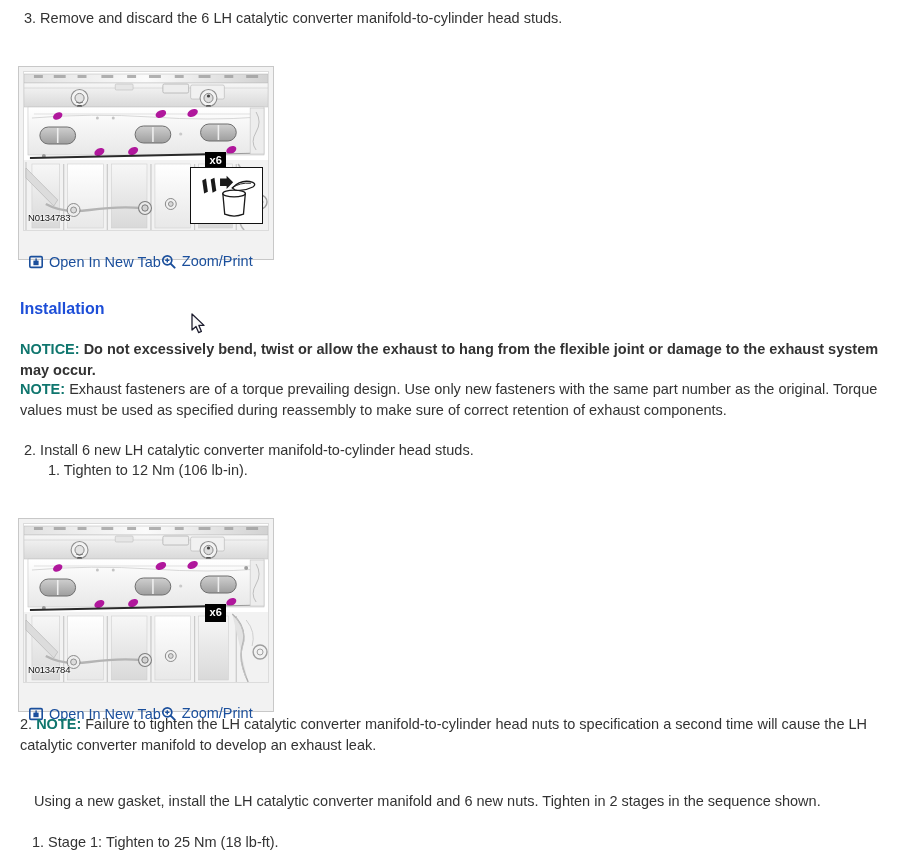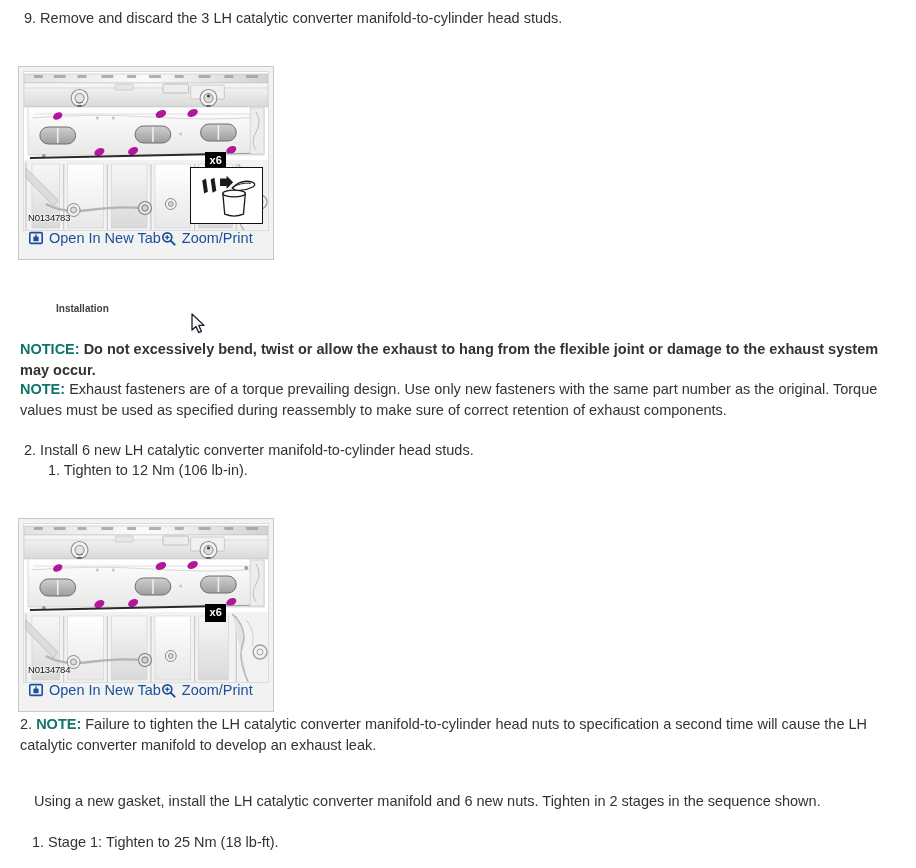--- a/index.html
+++ b/index.html
@@ -35,23 +35,22 @@
   .para {
     position: absolute;
     font-size: 14.5px;
     color: #333;
     line-height: 21px;
   }
   .para b, .bold { font-weight: bold; color: #0f766e; }
   .heading {
     position: absolute;
     font-weight: bold;
-    font-size: 10px;
-    color: #404040;
-    margin-left: 36px;
+    font-size: 16px;
+    color: #1d4ed8;
   }
 
   
   .figure {
     position: absolute;
     box-sizing: border-box;
     background: #f2f2f2;
     border: 1px solid #c8c8c8;
     padding: 4px 4px 0 4px;
   }
@@ -70,23 +69,24 @@
     bottom: 2px;
     font-family: "Liberation Sans", sans-serif;
     font-size: 9.5px;
     letter-spacing: -0.2px;
     color: #111;
     z-index: 5;
     text-shadow: 0 0 2px #fff, 0 0 2px #fff, 0 0 3px #fff;
   }
   .figure-links {
     display: flex;
-    align-items: flex-start;
+    align-items: flex-end;
     height: 26px;
     padding-left: 6px;
+    margin-top: 12px;
   }
   .fig-link {
     display: inline-flex;
     align-items: center;
     gap: 6px;
     color: #1b4f9c;
     font-size: 14.5px;
     text-decoration: none;
     cursor: pointer;
   }
@@ -128,21 +128,21 @@
   }
 
   
   .cursor { position: absolute; z-index: 50; }
 </style>
 </head>
 <body>
 
 <div class="page">
 
-  <div class="step-line" style="left:24px; top:8px;">9. Remove and discard the 3 LH catalytic converter manifold-to-cylinder head studs.</div>
+  <div class="step-line" style="left:24px; top:8px;">3. Remove and discard the 6 LH catalytic converter manifold-to-cylinder head studs.</div>
 
   <div class="figure" style="left:18px; top:66px; width:256px; height:194px;">
 
     <div class="figure-img-wrap" style="height:160px;">
 
       <svg class="figure-svg" viewBox="0 0 246 158" preserveAspectRatio="none">
         <defs>
           <linearGradient id="g1a" x1="0" y1="0" x2="0" y2="1">
             <stop offset="0" stop-color="#f7f7f7"></stop>
               <stop offset="1" stop-color="#d9d9d9"></stop>

